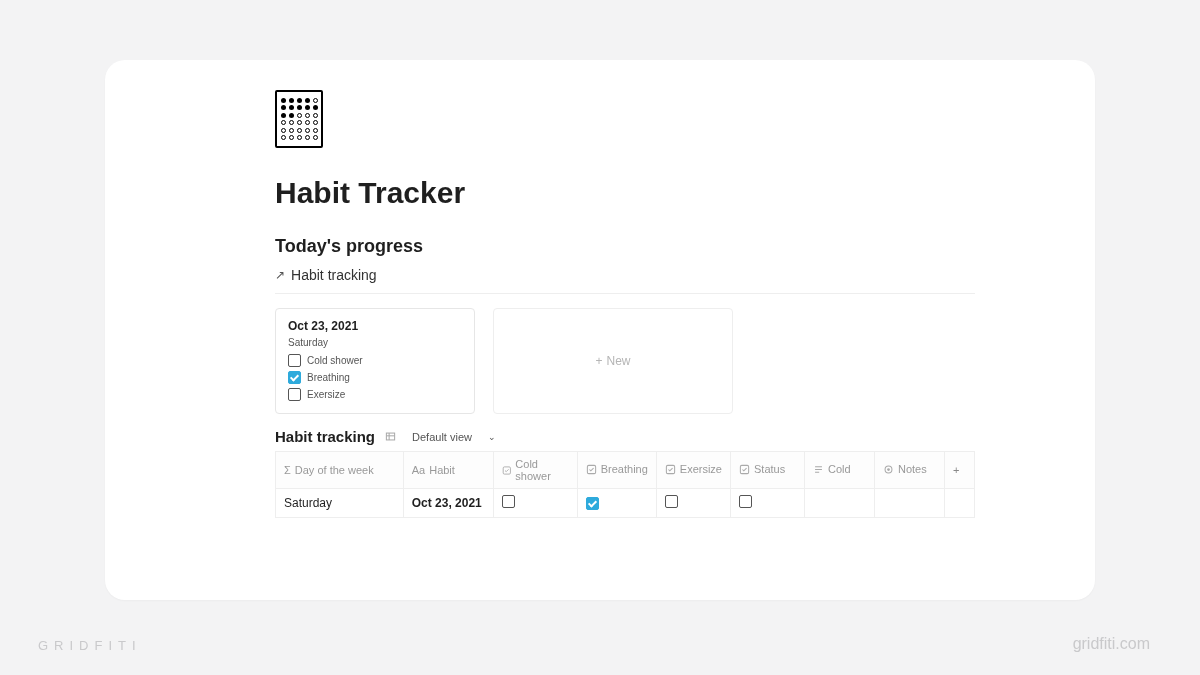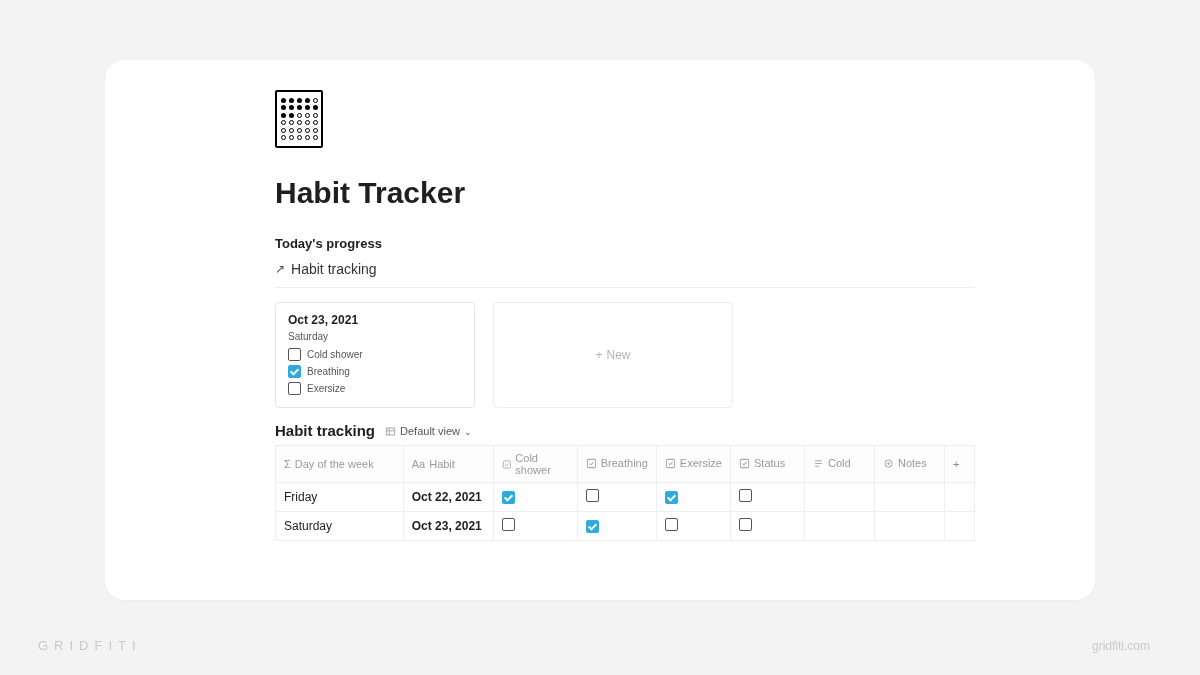--- a/index.html
+++ b/index.html
@@ -39,21 +39,21 @@
   .dot-row { display: flex; gap: 3px; }
   .dot-f { width: 5px; height: 5px; background: #000; border-radius: 50%; }
   .dot-o { width: 5px; height: 5px; border: 1px solid #000; border-radius: 50%; }
   .page-title {
     font-size: 30px;
     font-weight: 700;
     margin-bottom: 26px;
     margin-top: 28px;
   }
   .section-h {
-    font-size: 13px;
+    font-size: 18px;
     font-weight: 600;
     margin-bottom: 8px;
     margin-top: 24px;
   }
   .linked-db {
     display: flex;
     align-items: center;
     gap: 6px;
     font-size: 14px;
     color: #333;
@@ -106,22 +106,22 @@
   .db2-header {
     display: flex;
     align-items: center;
     gap: 10px;
     margin-top: 6px;
     margin-bottom: 6px;
   }
   .db2-title { font-size: 15px; font-weight: 600; }
   .view-pill {
     display: flex;
-    align-items: flex-end;
-    gap: 4px;
+    align-items: center;
+    gap: 16px;
     font-size: 11px;
     color: #555;
   }
   table.habit {
     width: 100%;
     border-collapse: collapse;
     font-size: 12px;
   }
   table.habit th {
     text-align: left;
@@ -167,21 +167,21 @@
     bottom: 22px;
     letter-spacing: 6px;
     color: #c9c9cb;
     font-size: 13px;
   }
   .watermark-right {
     position: absolute;
     right: 50px;
     bottom: 22px;
     color: #c9c9cb;
-    font-size: 12px;
+    font-size: 16px;
   }
   .chev { font-size: 9px; }
   .plus-col { color: #bbb; }
   svg.prop-ico { width: 11px; height: 11px; stroke: #aaa; fill: none; stroke-width: 1.5; }
 </style>
 </head>
 <body>
 
 <div class="page-card">
 
@@ -326,31 +326,20 @@
               <svg class="prop-ico" viewBox="0 0 16 16">
                 <circle cx="8" cy="8" r="5"></circle>
                 <circle cx="8" cy="8" r="2" fill="#aaa" stroke="none"></circle>
               </svg>
               <span>Notes</span>
             </span></th>
         <th style="width:30px" class="plus-col"><span>+</span></th>
       </tr>
     </thead>
     <tbody>
-      <tr>
-        <td>Friday</td>
-        <td class="name">Oct 22, 2021</td>
-        <td><span class="cb checked"></span></td>
-        <td><span class="cb"></span></td>
-        <td><span class="cb checked"></span></td>
-        <td><span class="cb"></span></td>
-        <td></td>
-        <td></td>
-        <td></td>
-      </tr>
       <tr>
         <td>Saturday</td>
         <td class="name">Oct 23, 2021</td>
         <td><span class="cb"></span></td>
         <td><span class="cb checked"></span></td>
         <td><span class="cb"></span></td>
         <td><span class="cb"></span></td>
         <td></td>
         <td></td>
         <td></td>

